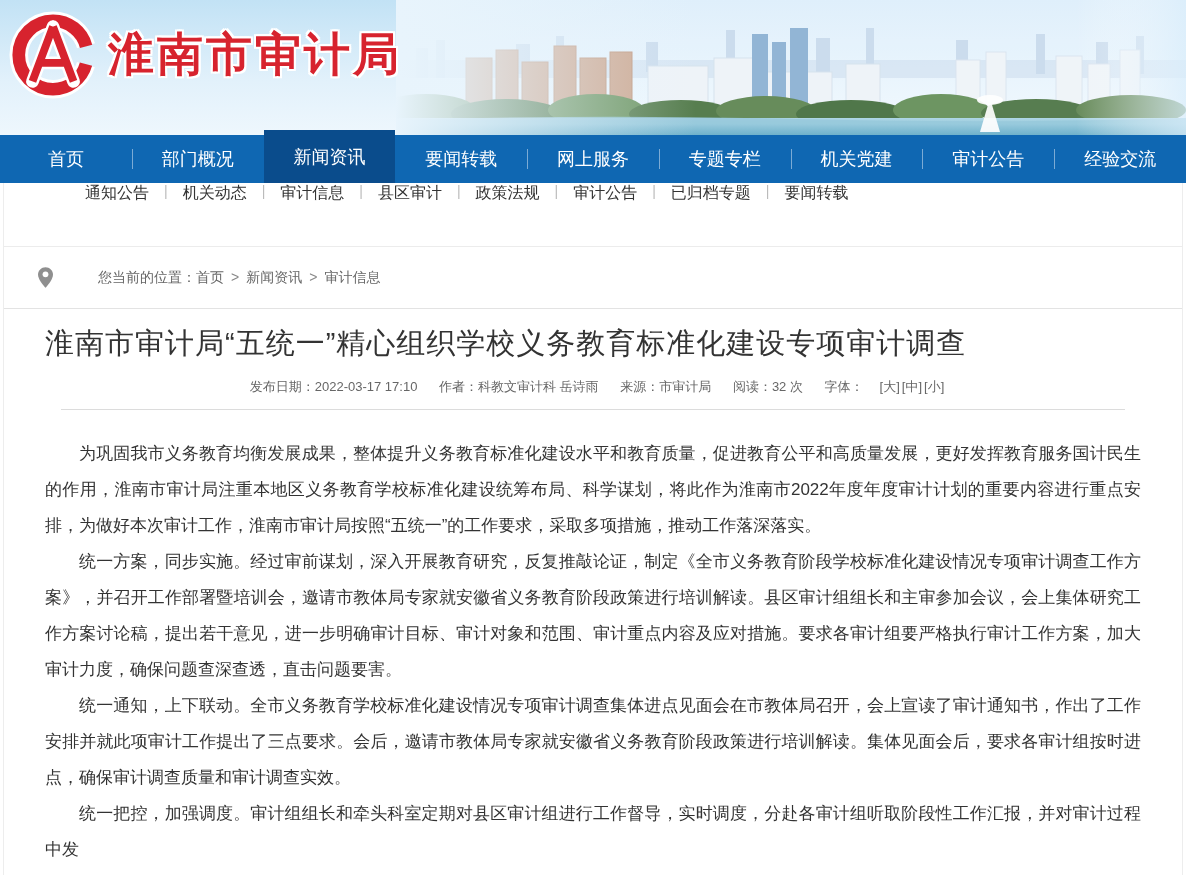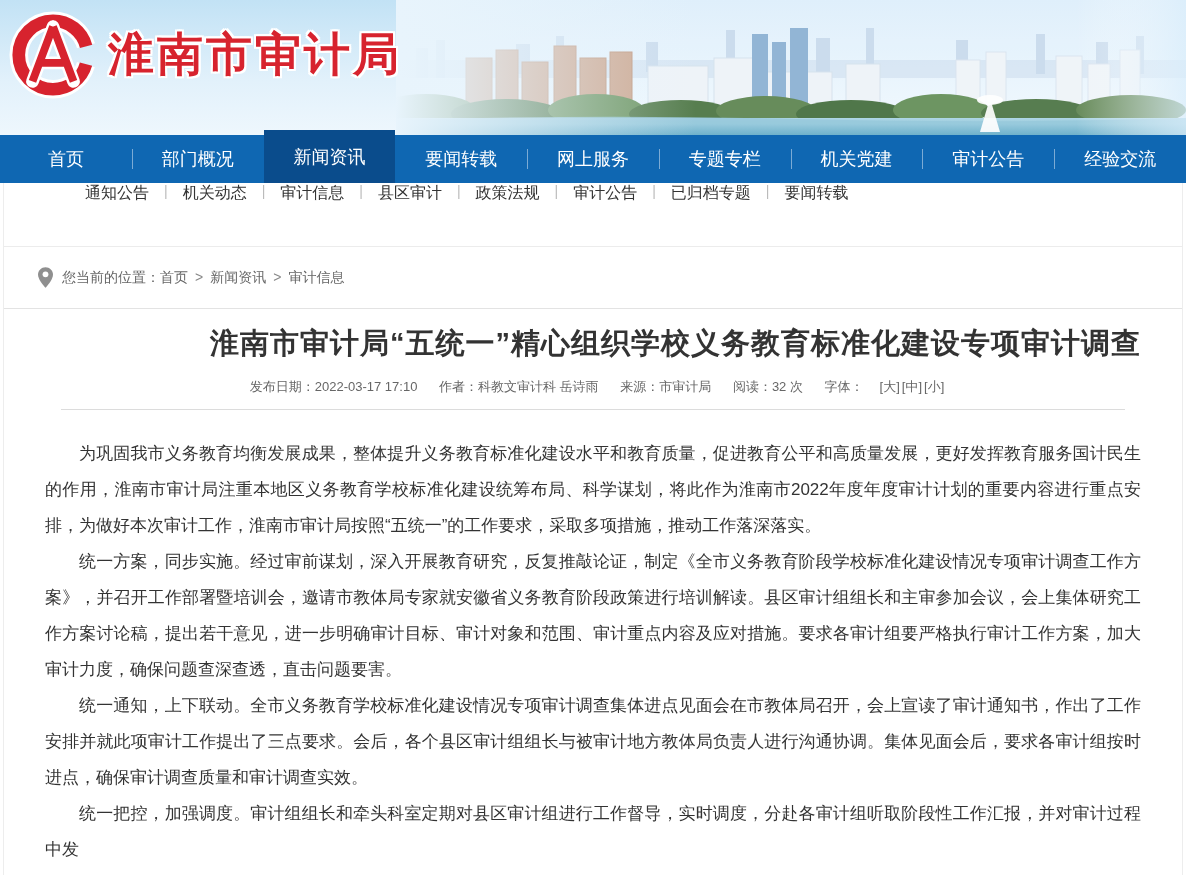--- a/index.html
+++ b/index.html
@@ -28,27 +28,27 @@
   .content-frame { margin:0 3px; border-left:1px solid #ededed; border-right:1px solid #ededed; min-height:692px; background:#fff; }
 
   
   .subnav { height:64px; display:flex; align-items:flex-start; padding-left:81px; border-bottom:1px solid #ececec; background:#fff; }
   .subnav .sn-item { font-size:16px; color:#333; cursor:pointer; }
   .subnav .sn-sep { font-size:14px; color:#bbb; margin:0 15px; }
 
   
   .crumb-bar { height:62px; display:flex; align-items:center; padding-left:34px; border-bottom:1px solid #e3e3e3; background:#fff; }
   .pin { width:15px; height:21px; margin-right:9px; display:block; }
-  .crumb-text { font-size:14px; color:#666; }
+  .crumb-text { font-size:14px; color:#666;margin-left:36px; }
   .crumb-text .c-link { color:#666; cursor:pointer; }
   .crumb-text .c-sep { margin:0 7px; color:#888; }
 
   
   .article { padding:14px 41px 0 41px; background:#fff; }
-  .a-title { text-align:right; font-size:29px; font-weight:700; color:#333; letter-spacing:1px; line-height:40px; }
+  .a-title { text-align:left; font-size:29px; font-weight:400; color:#333; letter-spacing:1px; line-height:40px; }
   .a-meta { text-align:center; font-size:13px; color:#666; margin:0 16px; padding:15px 0 13px 0; border-bottom:1px solid #dcdcdc; }
   .a-meta span { margin:0 9px; }
   .a-meta .fontsize-btn { margin:0 1px; cursor:pointer; }
   .a-body { padding-top:26px; }
   .a-body p { font-size:17px; line-height:36px; color:#333; text-align:justify; text-indent:2em; }
 </style>
 </head>
 <body>
 
 <div class="page">
@@ -230,19 +230,19 @@
       <div class="a-meta">
         <span>发布日期：2022-03-17 17:10</span>
         <span>作者：科教文审计科 岳诗雨</span>
         <span>来源：市审计局</span>
         <span>阅读：32 次</span>
         <span style="margin-right:15px;">字体：</span><span class="fontsize-btn">[大]</span><span class="fontsize-btn">[中]</span><span class="fontsize-btn">[小]</span>
       </div>
       <div class="a-body">
         <p>为巩固我市义务教育均衡发展成果，整体提升义务教育标准化建设水平和教育质量，促进教育公平和高质量发展，更好发挥教育服务国计民生的作用，淮南市审计局注重本地区义务教育学校标准化建设统筹布局、科学谋划，将此作为淮南市2022年度年度审计计划的重要内容进行重点安排，为做好本次审计工作，淮南市审计局按照“五统一”的工作要求，采取多项措施，推动工作落深落实。</p>
         <p>统一方案，同步实施。经过审前谋划，深入开展教育研究，反复推敲论证，制定《全市义务教育阶段学校标准化建设情况专项审计调查工作方案》，并召开工作部署暨培训会，邀请市教体局专家就安徽省义务教育阶段政策进行培训解读。县区审计组组长和主审参加会议，会上集体研究工作方案讨论稿，提出若干意见，进一步明确审计目标、审计对象和范围、审计重点内容及应对措施。要求各审计组要严格执行审计工作方案，加大审计力度，确保问题查深查透，直击问题要害。</p>
-        <p>统一通知，上下联动。全市义务教育学校标准化建设情况专项审计调查集体进点见面会在市教体局召开，会上宣读了审计通知书，作出了工作安排并就此项审计工作提出了三点要求。会后，各个县区审计组组长与被审计地方教体局负责人进行沟通协调。集体见面会后，要求各审计组按时进点，确保审计调查质量和审计调查实效。</p>
+        <p>统一通知，上下联动。全市义务教育学校标准化建设情况专项审计调查集体进点见面会在市教体局召开，会上宣读了审计通知书，作出了工作安排并就此项审计工作提出了三点要求。会后，邀请市教体局专家就安徽省义务教育阶段政策进行培训解读。集体见面会后，要求各审计组按时进点，确保审计调查质量和审计调查实效。</p>
         <p>统一把控，加强调度。审计组组长和牵头科室定期对县区审计组进行工作督导，实时调度，分赴各审计组听取阶段性工作汇报，并对审计过程中发</p>
       </div>
     </div>
 
   </div>
 </div>
 
 </body></html>

